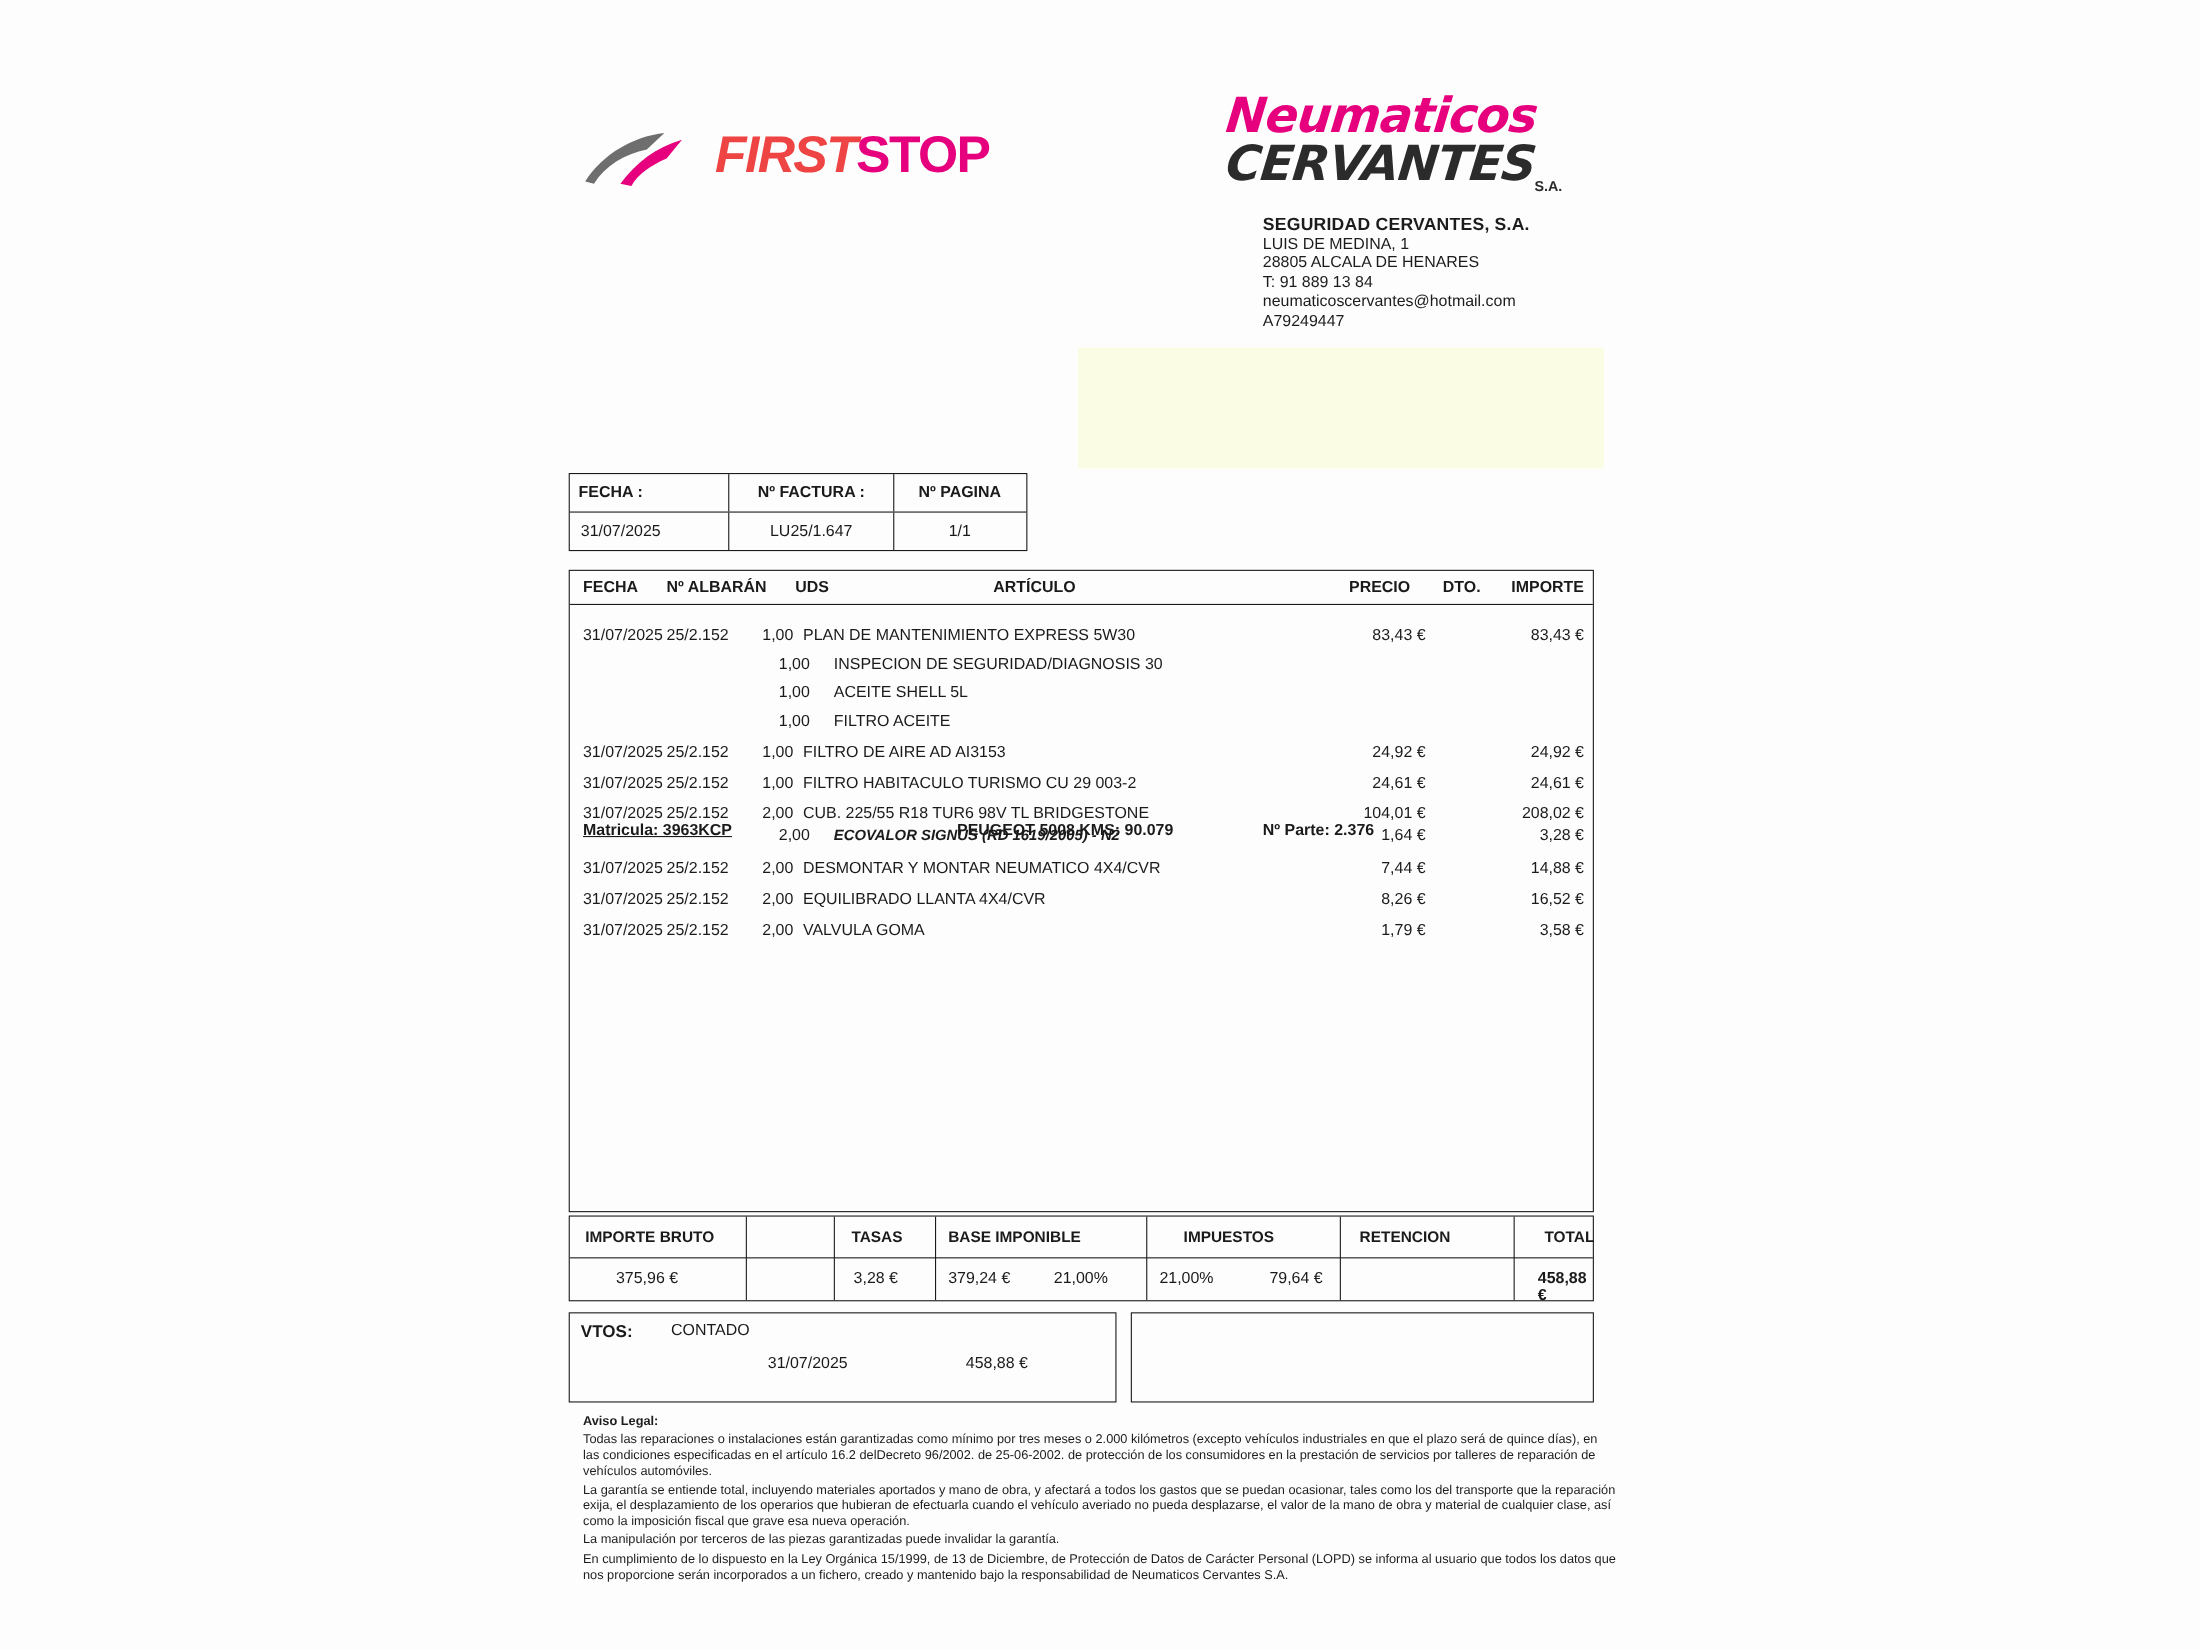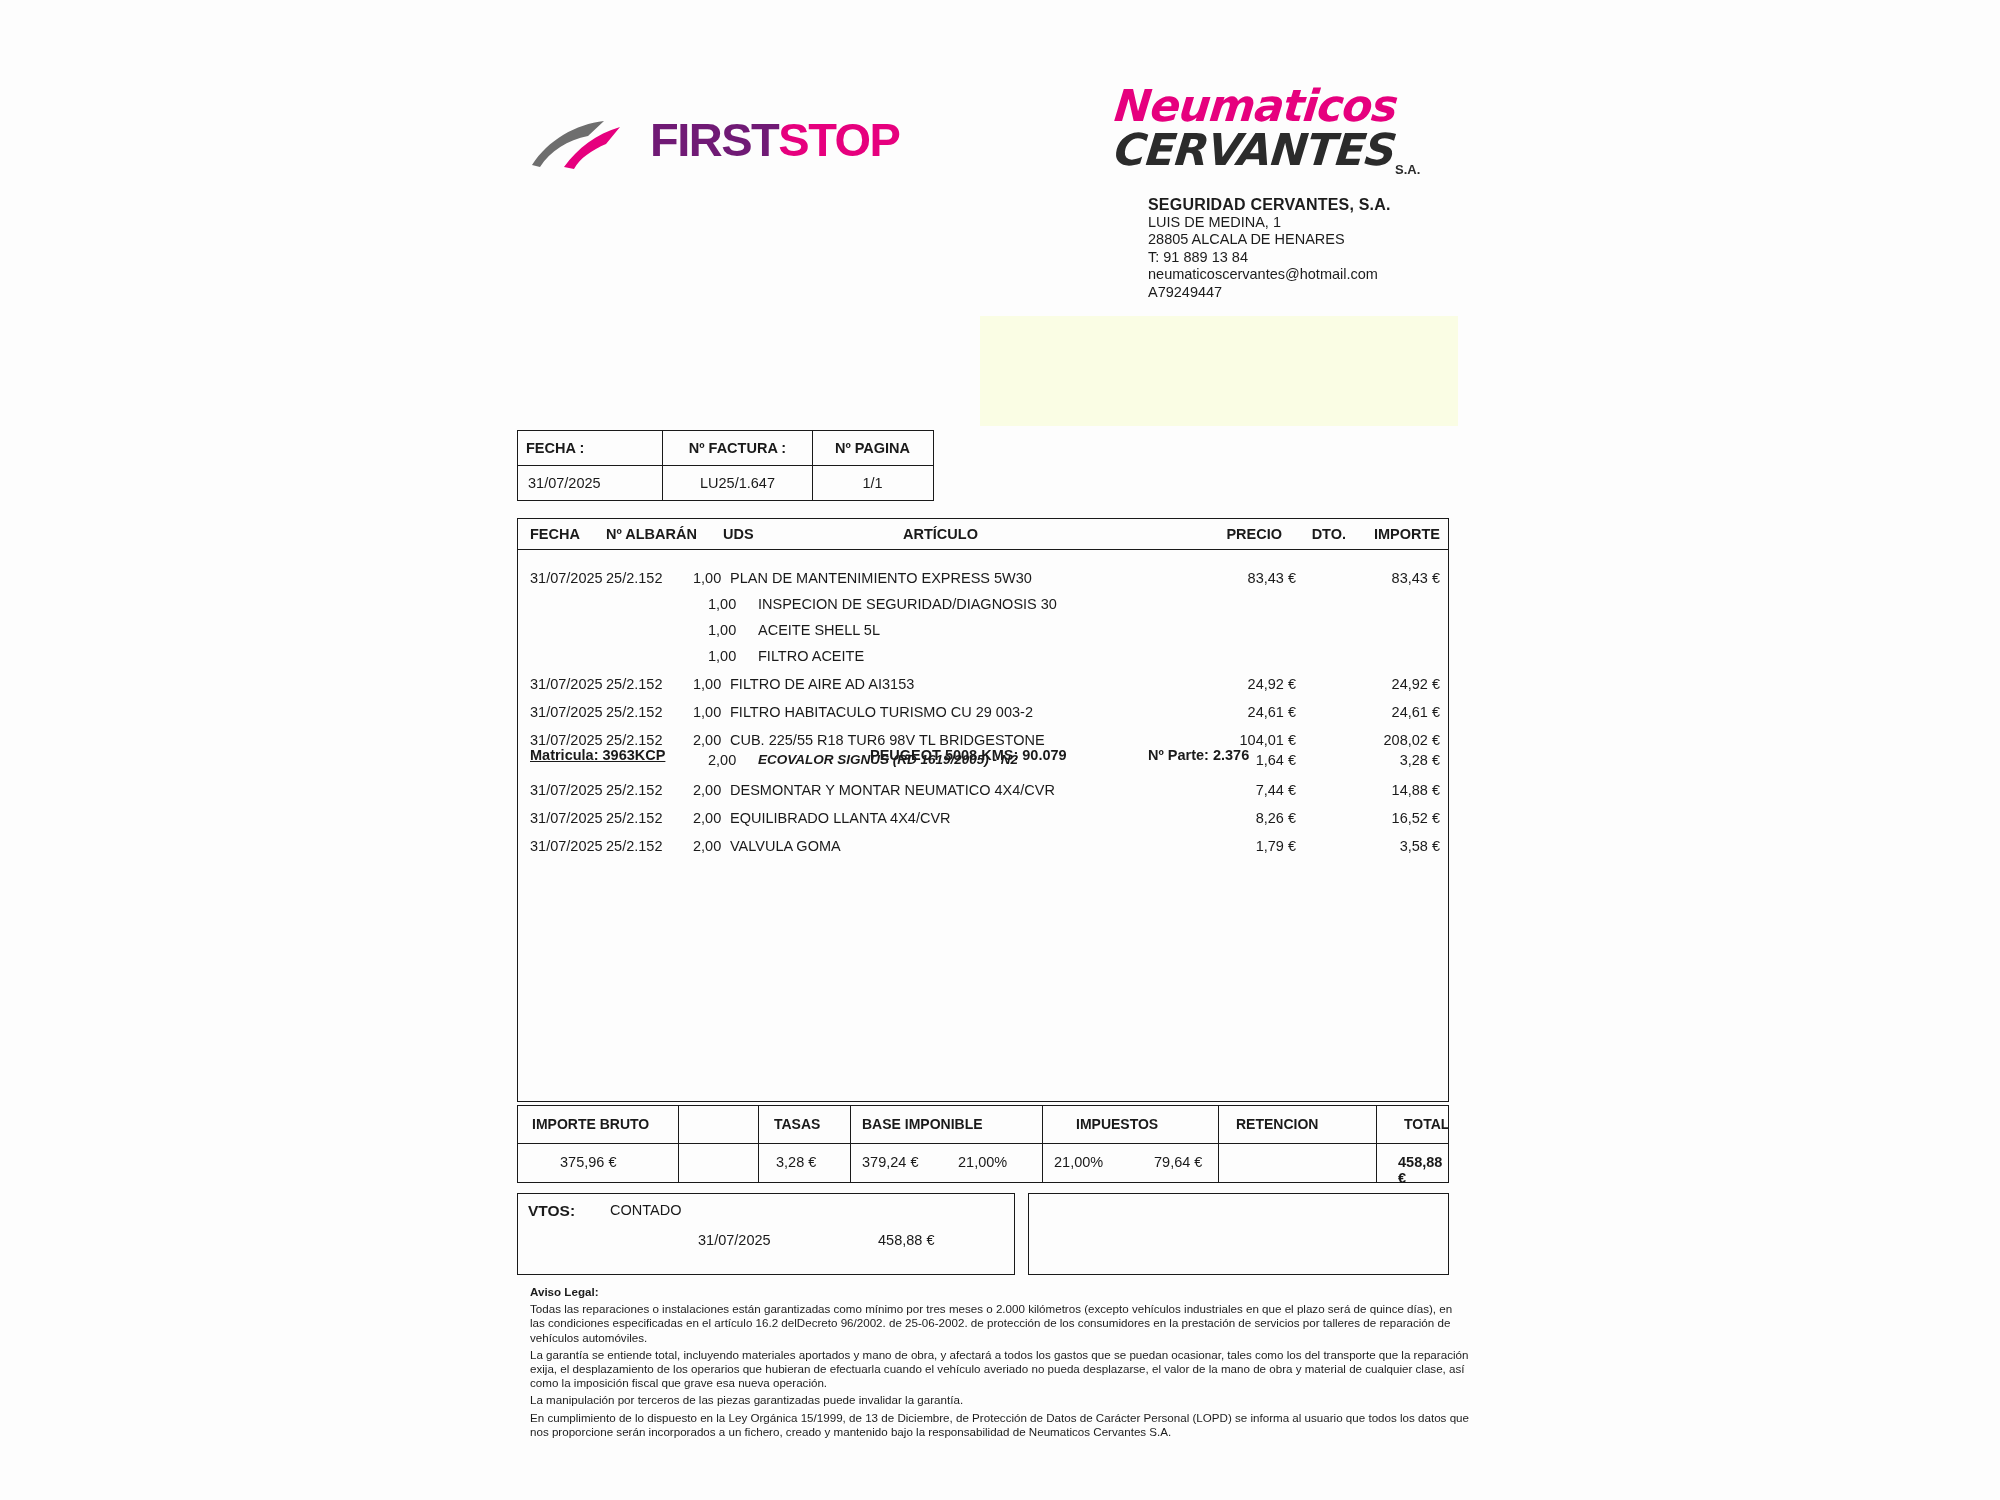--- a/index.html
+++ b/index.html
@@ -38,21 +38,21 @@
   }
   .fs-text {
     position: absolute;
     left: 120px;
     top: 2px;
     font-size: 47px;
     font-weight: bold;
     letter-spacing: -1.5px;
     font-family: "Liberation Sans", sans-serif;
   }
-  .fs-first { color: #701a75; }
+  .fs-first { color: #ef4444; font-style: italic; }
   .fs-stop { color: #e6007e; }
 
   .cervantes-logo {
     position: absolute;
     left: 1105px;
     top: 80px;
     width: 360px;
     height: 110px;
   }
   .cv-line1 {

